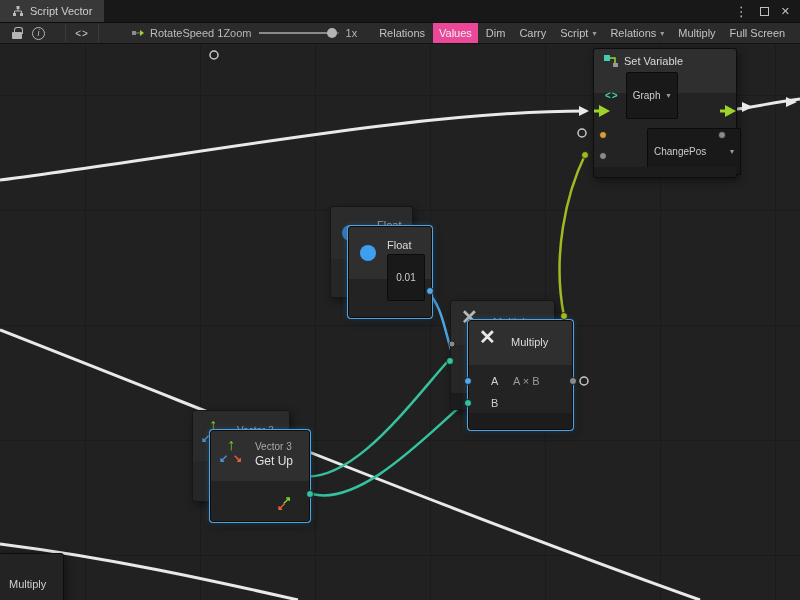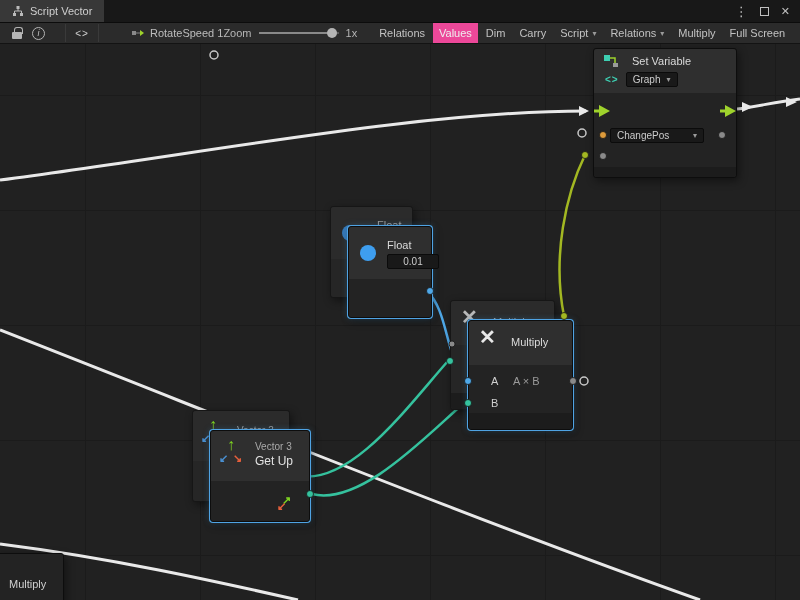--- a/index.html
+++ b/index.html
@@ -48,43 +48,43 @@
           box-shadow:2px 3px 8px rgba(0,0,0,.45); font-size:11px; color:#d6d6d6; }
   .node.selected { box-shadow:0 0 0 1px #4FA3E3, 0 0 7px rgba(79,163,227,.35), 2px 3px 8px rgba(0,0,0,.45); }
   .ghost { background:#262626; border-color:#161616; color:#9d9d9d; }
   .hdr { background:#2f2f2f; border-radius:3px 3px 0 0; position:relative; }
   .ghost .hdr { background:#2b2b2b; }
   .ftr { position:absolute; left:0; right:0; bottom:0; background:#1c1c1c; border-radius:0 0 3px 3px; }
   .ntitle { font-size:11px; color:#dadada; }
   .ntitle.dim { font-size:10px; color:#aaaaaa; }
   .ghost .ntitle { color:#9d9d9d; }
   .chip { background:#191919; border:1px solid #0b0b0b; border-radius:2px; color:#cccccc; font-size:10px;
-          display:inline-flex; align-items:center; justify-content:space-between; padding:1px 6px; gap:6px; }
+          display:inline-flex; align-items:center; justify-content:space-between; padding:17px 6px; gap:6px; }
   .plabel { position:absolute; font-size:11px; color:#cfcfcf; }
   .plabel.dim { color:#9a9a9a; }
   .xicon { position:absolute; left:10px; top:6px; font-size:20px; font-weight:bold; color:#e8e8e8; line-height:1; }
   .ghost .xicon { color:#b9b9b9; }
   .floatdot { position:absolute; left:11px; top:18px; width:16px; height:16px; border-radius:50%; background:#3E9EEF; }
   .ghost .floatdot { background:#3578B8; }
   .fcol { position:absolute; left:38px; top:12px; display:flex; flex-direction:column; gap:3px; }
-  .valchip { width:52px; justify-content:center; }
+  .valchip { width:38px; justify-content:center; }
   .subtitle { font-size:12px; color:#e2e2e2; }
   .v3icon { position:absolute; left:8px; top:8px; width:28px; height:30px; }
   .v3icon .au  { position:absolute; left:8px; top:-3px; font-size:16px; font-weight:bold; color:#7ED321; }
   .v3icon .adl { position:absolute; left:0px; top:13px; font-size:11px; font-weight:bold; color:#4A90D2; }
   .v3icon .adr { position:absolute; left:14px; top:13px; font-size:11px; font-weight:bold; color:#E8603C; }
   .outicon { position:absolute; right:16px; bottom:10px; width:16px; height:14px; }
   .outicon .au2 { position:absolute; left:5px; top:-3px; font-size:11px; font-weight:bold; color:#7ED321; }
   .outicon .adl2 { position:absolute; left:0px; top:3px; font-size:11px; font-weight:bold; color:#E8603C; }
 
   
-  .svrow1 { display:flex; align-items:center; gap:13px; padding:5px 0 0 9px; }
+  .svrow1 { display:flex; align-items:center; gap:5px; padding:5px 0 0 9px; }
   .svrow2 { display:flex; align-items:center; gap:7px; padding:4px 0 0 11px; }
   .tealcode { color:#3ECFB2; font-size:10px; font-weight:bold; letter-spacing:1px; }
-  .vchip { position:absolute; }
+  .vchip { position:absolute;margin-left:37px; }
 
   
   .thischip { position:absolute; left:2px; top:2px; width:119px; height:20px; background:#1e1e1e;
               border:1px solid #0c0c0c; border-radius:2px; display:flex; align-items:center; gap:7px; padding:0 8px; font-size:11px; color:#cccccc; }
   .selfport { width:9px; height:9px; border:1px solid #a8a8a8; border-radius:50%; margin-left:auto; position:relative; flex:none; }
   .selfport:after { content:""; position:absolute; left:2px; top:2px; width:4px; height:4px; background:#a8a8a8; border-radius:50%; }
 </style>
 </head>
 <body>
 

